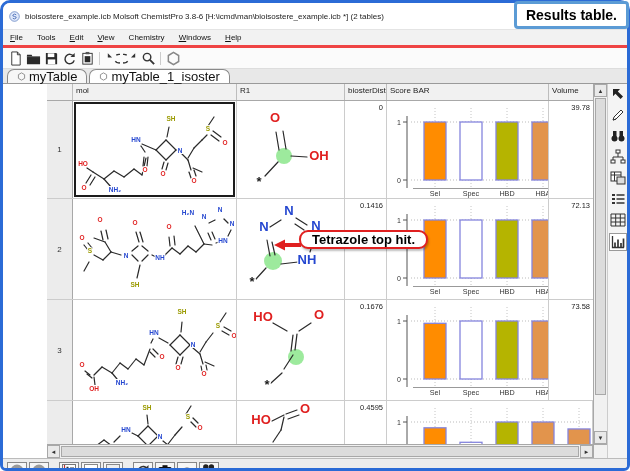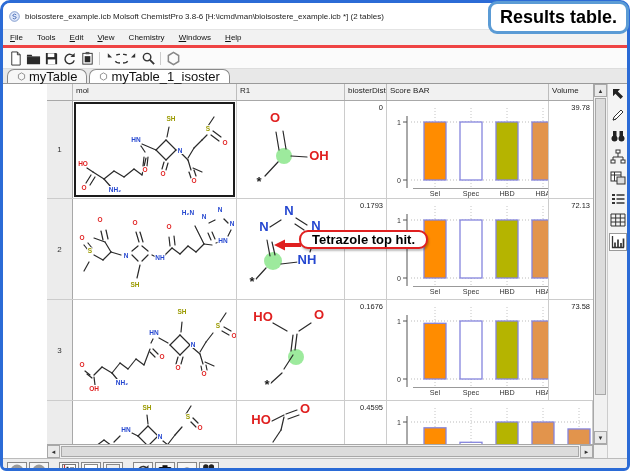--- a/index.html
+++ b/index.html
@@ -67,21 +67,21 @@
   .rp-icon.boxed{border:1px solid #999;background:#fff;}
   
   .bottombar{height:24px;background:#ededed;border-top:1px solid #bbb;display:flex;
     align-items:center;padding:0 4px;gap:2px;position:relative;}
   .bb-btn{width:20px;height:19px;border:1px solid #888;background:#f6f6f6;display:flex;
     align-items:center;justify-content:center;box-sizing:border-box;}
   .bb-gap{width:6px;}
   .grip{position:absolute;right:3px;bottom:2px;}
   
   .results-callout{position:absolute;top:1px;right:1px;background:#fff;border:3px solid #5b9bd5;
-    border-radius:9px;padding:3px 9px;font-size:18px;font-weight:bold;color:#000;z-index:50;}
+    border-radius:4px;padding:3px 9px;font-size:14px;font-weight:bold;color:#000;z-index:50;}
   .tetra-callout{position:absolute;left:299px;top:230px;background:#fff;border:2.5px solid #e02020;
     border-radius:9px;padding:0 11px;font-size:13px;font-weight:bold;color:#000;z-index:40;
     box-shadow:1px 2px 2px rgba(0,0,0,0.25);}
   .tetra-arrow{position:absolute;left:274px;top:238px;z-index:41;}
   svg{display:block;}
 </style>
 </head>
 <body>
 
 <div class="window">
@@ -355,21 +355,21 @@
                   <line x1="59" y1="62" x2="42" y2="64" stroke="#2a2a2a" stroke-width="1.2" stroke-linecap="round"></line>
                   <line x1="27" y1="68" x2="17" y2="79" stroke="#2a2a2a" stroke-width="1.2" stroke-linecap="round"></line>
                   <text x="25" y="31" fill="#2547d0" font-size="13" font-weight="700" text-anchor="middle" font-family="&quot;Liberation Sans&quot;,sans-serif" stroke="#fff" stroke-width="2.2" paint-order="stroke">N</text>
                   <text x="50" y="15" fill="#2547d0" font-size="13" font-weight="700" text-anchor="middle" font-family="&quot;Liberation Sans&quot;,sans-serif" stroke="#fff" stroke-width="2.2" paint-order="stroke">N</text>
                   <text x="77" y="30" fill="#2547d0" font-size="13" font-weight="700" text-anchor="middle" font-family="&quot;Liberation Sans&quot;,sans-serif" stroke="#fff" stroke-width="2.2" paint-order="stroke">N</text>
                   <text x="68" y="64" fill="#2547d0" font-size="13" font-weight="700" text-anchor="middle" font-family="&quot;Liberation Sans&quot;,sans-serif" stroke="#fff" stroke-width="2.2" paint-order="stroke">NH</text>
                   <text x="13" y="86" fill="#1a1a1a" font-size="13" font-weight="700" text-anchor="middle" font-family="&quot;Liberation Sans&quot;,sans-serif" stroke="#fff" stroke-width="2.2" paint-order="stroke">*</text>
                 </svg>
               </div>
           </div>
-          <div class="cell c-dist distcell">0.1793</div>
+          <div class="cell c-dist distcell">0.1416</div>
           <div class="cell c-score scorecell">
               <div>
                 <svg viewBox="0 0 206 96" width="206" height="96">
                   <line x1="46" y1="6" x2="46" y2="86" stroke="#c4c4c4" stroke-width="1" stroke-dasharray="1,2"></line>
                   <line x1="82" y1="6" x2="82" y2="86" stroke="#c4c4c4" stroke-width="1" stroke-dasharray="1,2"></line>
                   <line x1="118" y1="6" x2="118" y2="86" stroke="#c4c4c4" stroke-width="1" stroke-dasharray="1,2"></line>
                   <line x1="154" y1="6" x2="154" y2="86" stroke="#c4c4c4" stroke-width="1" stroke-dasharray="1,2"></line>
                   <line x1="190" y1="6" x2="190" y2="86" stroke="#c4c4c4" stroke-width="1" stroke-dasharray="1,2"></line>
                   <line x1="22" y1="20" x2="202" y2="20" stroke="#bbb" stroke-width="1" stroke-dasharray="1,2"></line>
                   <line x1="22" y1="78" x2="202" y2="78" stroke="#bbb" stroke-width="1" stroke-dasharray="1,2"></line>

